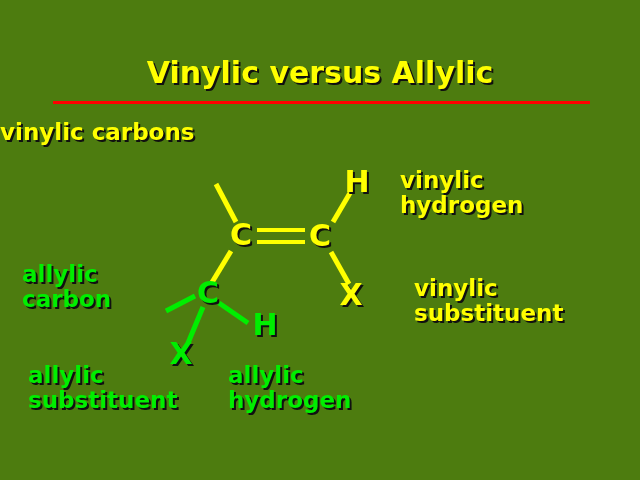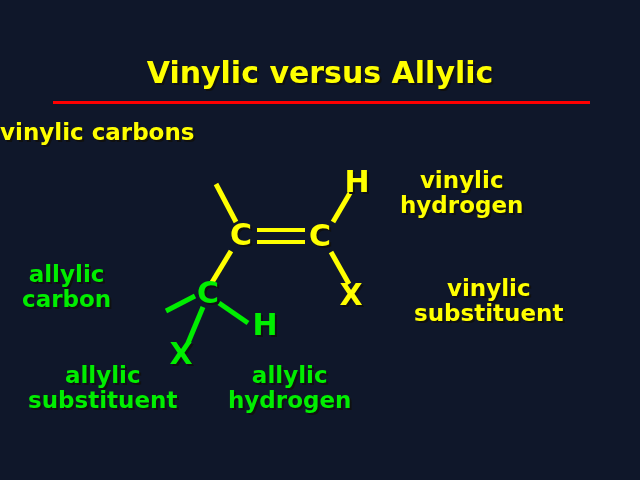--- a/index.html
+++ b/index.html
@@ -11,31 +11,30 @@
     width: 640px;
     height: 480px;
     background: #0000ff;
     font-family: "DejaVu Sans", sans-serif;
     overflow: hidden;
   }
   #slide {
     position: relative;
     width: 640px;
     height: 480px;
-    background: #0f172a;
+    background: #4d7c0f;
   }
 
   
   .txt {
     position: absolute;
     font-weight: bold;
     white-space: pre;
     line-height: 1.07;
     letter-spacing: 0px;
-    text-align: center;
   }
   .yellow {
     color: #ffff00;
     text-shadow: 2px 2px 0 #101010;
   }
   .green {
     color: #00ee00;
     text-shadow: 2px 2px 0 #101010;
   }
 

